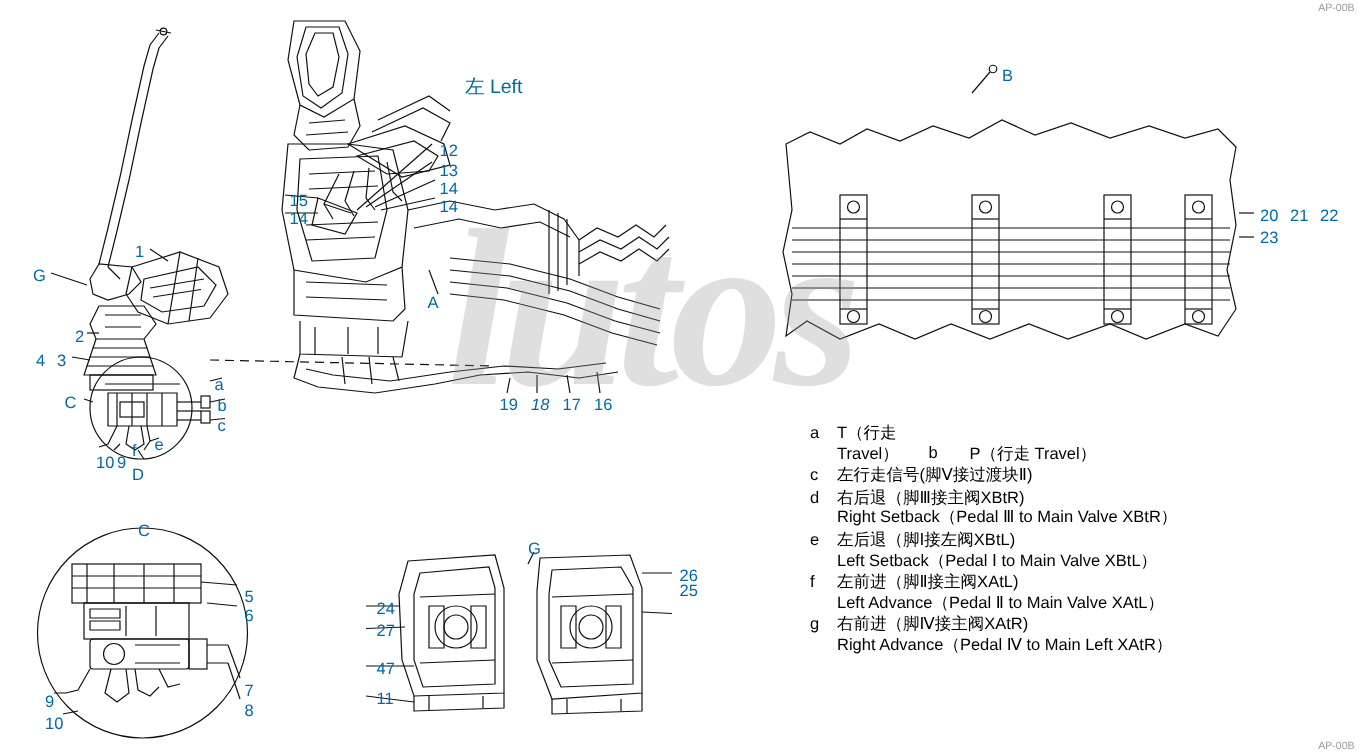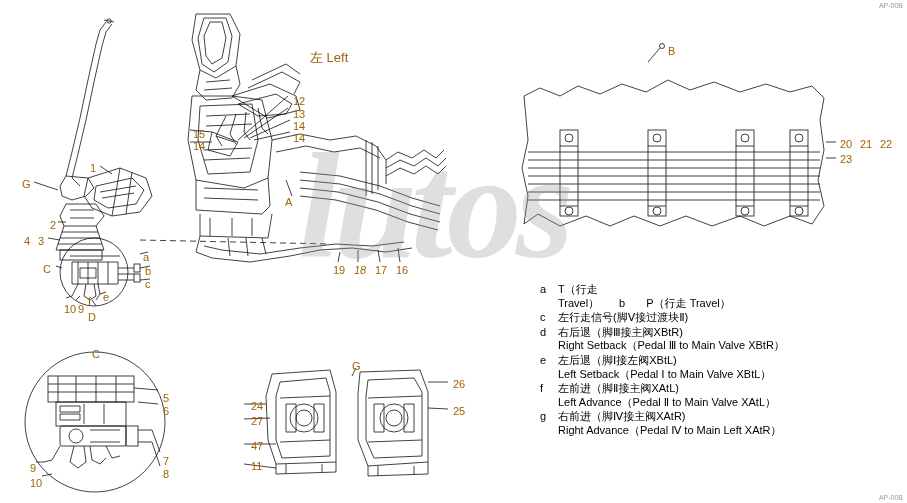--- a/index.html
+++ b/index.html
@@ -25,21 +25,21 @@
     left: 0; top: 0;
     width: 907px;
     height: 503px;
     pointer-events: none;
   }
   .lbl {
     position: absolute;
     font-size: 11px;
     line-height: 12px;
     white-space: nowrap;
-    color: #a16207;
+    color: #0369a1;
   }
   .lbl.big { font-size: 13px; }
   .legend {
     position: absolute;
     left: 540px;
     top: 283px;
     width: 360px;
     font-size: 11px;
     line-height: 13.6px;
   }
@@ -395,21 +395,21 @@
       <div class="lbl" style="left: 30px; top: 462px;">9</div>
       <div class="lbl" style="left: 30px; top: 477px;">10</div>
       <div class="lbl" style="left: 163px; top: 455px;">7</div>
       <div class="lbl" style="left: 163px; top: 468px;">8</div>
       <div class="lbl" style="left: 352px; top: 360px;">G</div>
       <div class="lbl" style="left: 251px; top: 400px;">24</div>
       <div class="lbl" style="left: 251px; top: 415px;">27</div>
       <div class="lbl" style="left: 251px; top: 440px;">47</div>
       <div class="lbl" style="left: 251px; top: 460px; text-align: right;">11</div>
       <div class="lbl" style="left: 453px; top: 378px;">26</div>
-      <div class="lbl" style="left: 453px; top: 405px;">25</div>
+      <div class="lbl" style="left: 453px; top: 388px;">25</div>
     </div>
 
   <div class="legend">
 
     <div class="legend-ab">
       <span class="legend-key">a</span>
       <span class="b-key">T（行走 Travel）</span>
       <span>b</span>
       <span style="margin-left:18px">P（行走 Travel）</span>
     </div>

